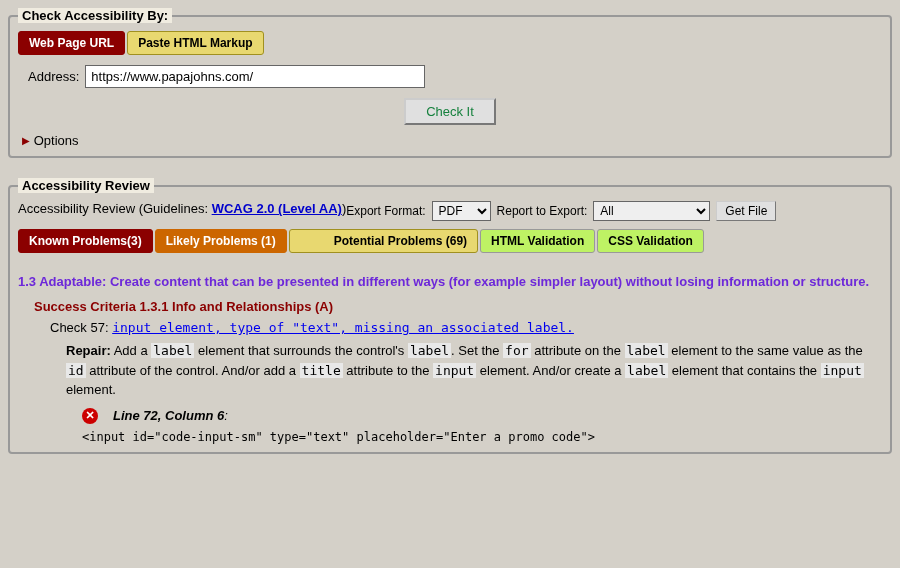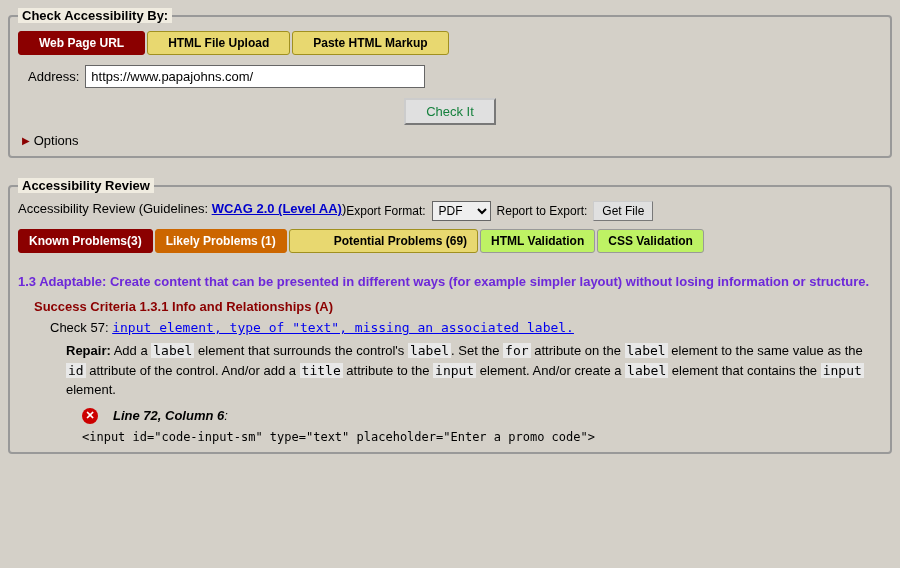--- a/index.html
+++ b/index.html
@@ -16,21 +16,21 @@
       min-height: 568px;
     }
 
     .tab-row {
       display: flex;
       gap: 2px;
       margin-bottom: 10px;
     }
 
     .tab {
-      padding: 4px 20px;
+      padding: 4px 10px;
       border: 1px solid #666;
       border-radius: 3px;
       cursor: pointer;
       font-size: 12px;
       font-weight: bold;
     }
 
     .tab-active {
       background: #8b0000;
       color: #fff;
@@ -265,21 +265,20 @@
 </head>
 <body>
 
 <div class="page-wrapper">
 
   <fieldset>
     <legend>Check Accessibility By:</legend>
 
     <div class="tab-row">
       <div class="tab tab-active">Web Page URL</div>
-      <div class="tab tab-inactive">HTML File Upload</div>
       <div class="tab tab-inactive">Paste HTML Markup</div>
     </div>
 
     <div class="address-row">
       <span class="address-label">Address:</span>
       <input class="address-input" type="text" value="https://www.papajohns.com/" style="">
     </div>
 
     <div class="check-it-row">
       <button class="check-it-btn">Check It</button>
@@ -298,20 +297,25 @@
         <span>Accessibility Review (Guidelines: </span><a href="#">WCAG 2.0 (Level AA)</a><span>)</span>
       </div>
       <div class="export-row">
         <span>Export Format:</span>
         <select class="export-select">
           <option>PDF</option>
           <option>HTML</option>
           <option>CSV</option>
         </select>
         <span>Report to Export:</span>
+        <select class="export-select" style="min-width: 80px;">
+          <option>All</option>
+          <option>Known Problems</option>
+          <option>Likely Problems</option>
+        </select>
         <button class="get-file-btn">Get File</button>
       </div>
     </div>
 
     <div class="problems-tabs">
       <div class="prob-tab prob-tab-red">Known Problems(3)</div>
       <div class="prob-tab prob-tab-orange">Likely Problems (1)</div>
       <div class="prob-tab prob-tab-yellow">Potential Problems (69)</div>
       <div class="prob-tab prob-tab-gray">HTML Validation</div>
       <div class="prob-tab prob-tab-gray">CSS Validation</div>

